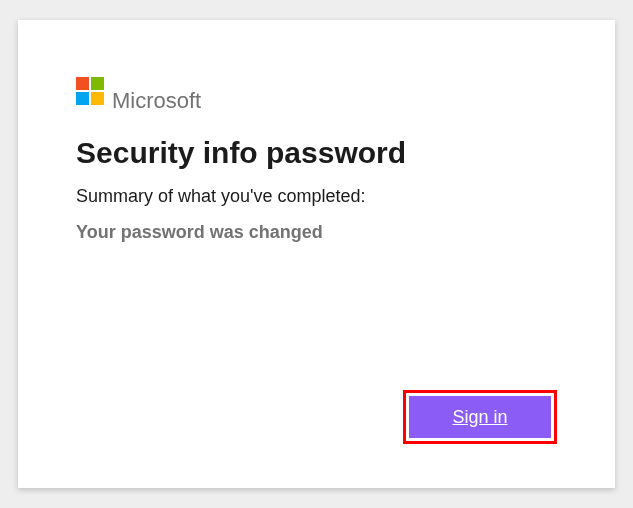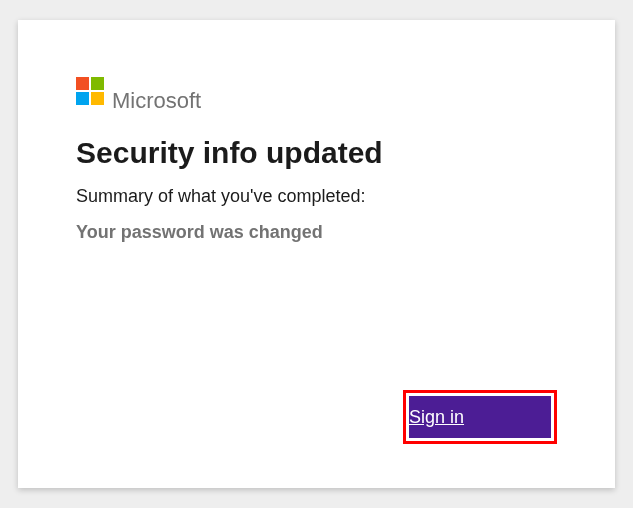--- a/index.html
+++ b/index.html
@@ -69,51 +69,51 @@
       position: absolute;
       right: 58px;
       bottom: 44px;
     }
     .highlight-box {
       border: 3px solid #ff0000;
       padding: 3px;
       display: inline-block;
     }
     .signin-btn {
-      background: #4c1d95;
+      background: #8b5cf6;
       color: #ffffff;
       border: none;
       width: 142px;
       height: 42px;
       font-size: 18px;
       font-family: inherit;
       cursor: pointer;
       display: flex;
       align-items: center;
-      justify-content: flex-start;
+      justify-content: center;
     }
     .signin-btn span {
       text-decoration: underline;
     }
   </style>
 </head>
 <body>
 
 <div class="card">
   <div class="logo-row">
     <div class="ms-logo">
       <div class="sq-r"></div>
       <div class="sq-g"></div>
       <div class="sq-b"></div>
       <div class="sq-y"></div>
     </div>
     <div class="ms-text">Microsoft</div>
   </div>
 
-  <h1 class="heading">Security info updated</h1>
+  <h1 class="heading">Security info password</h1>
   <p class="subheading">Summary of what you've completed:</p>
   <p class="status">Your password was changed</p>
 
   <div class="button-row">
     <div class="highlight-box">
       <button class="signin-btn">
         <span>Sign in</span>
       </button>
     </div>
   </div>

